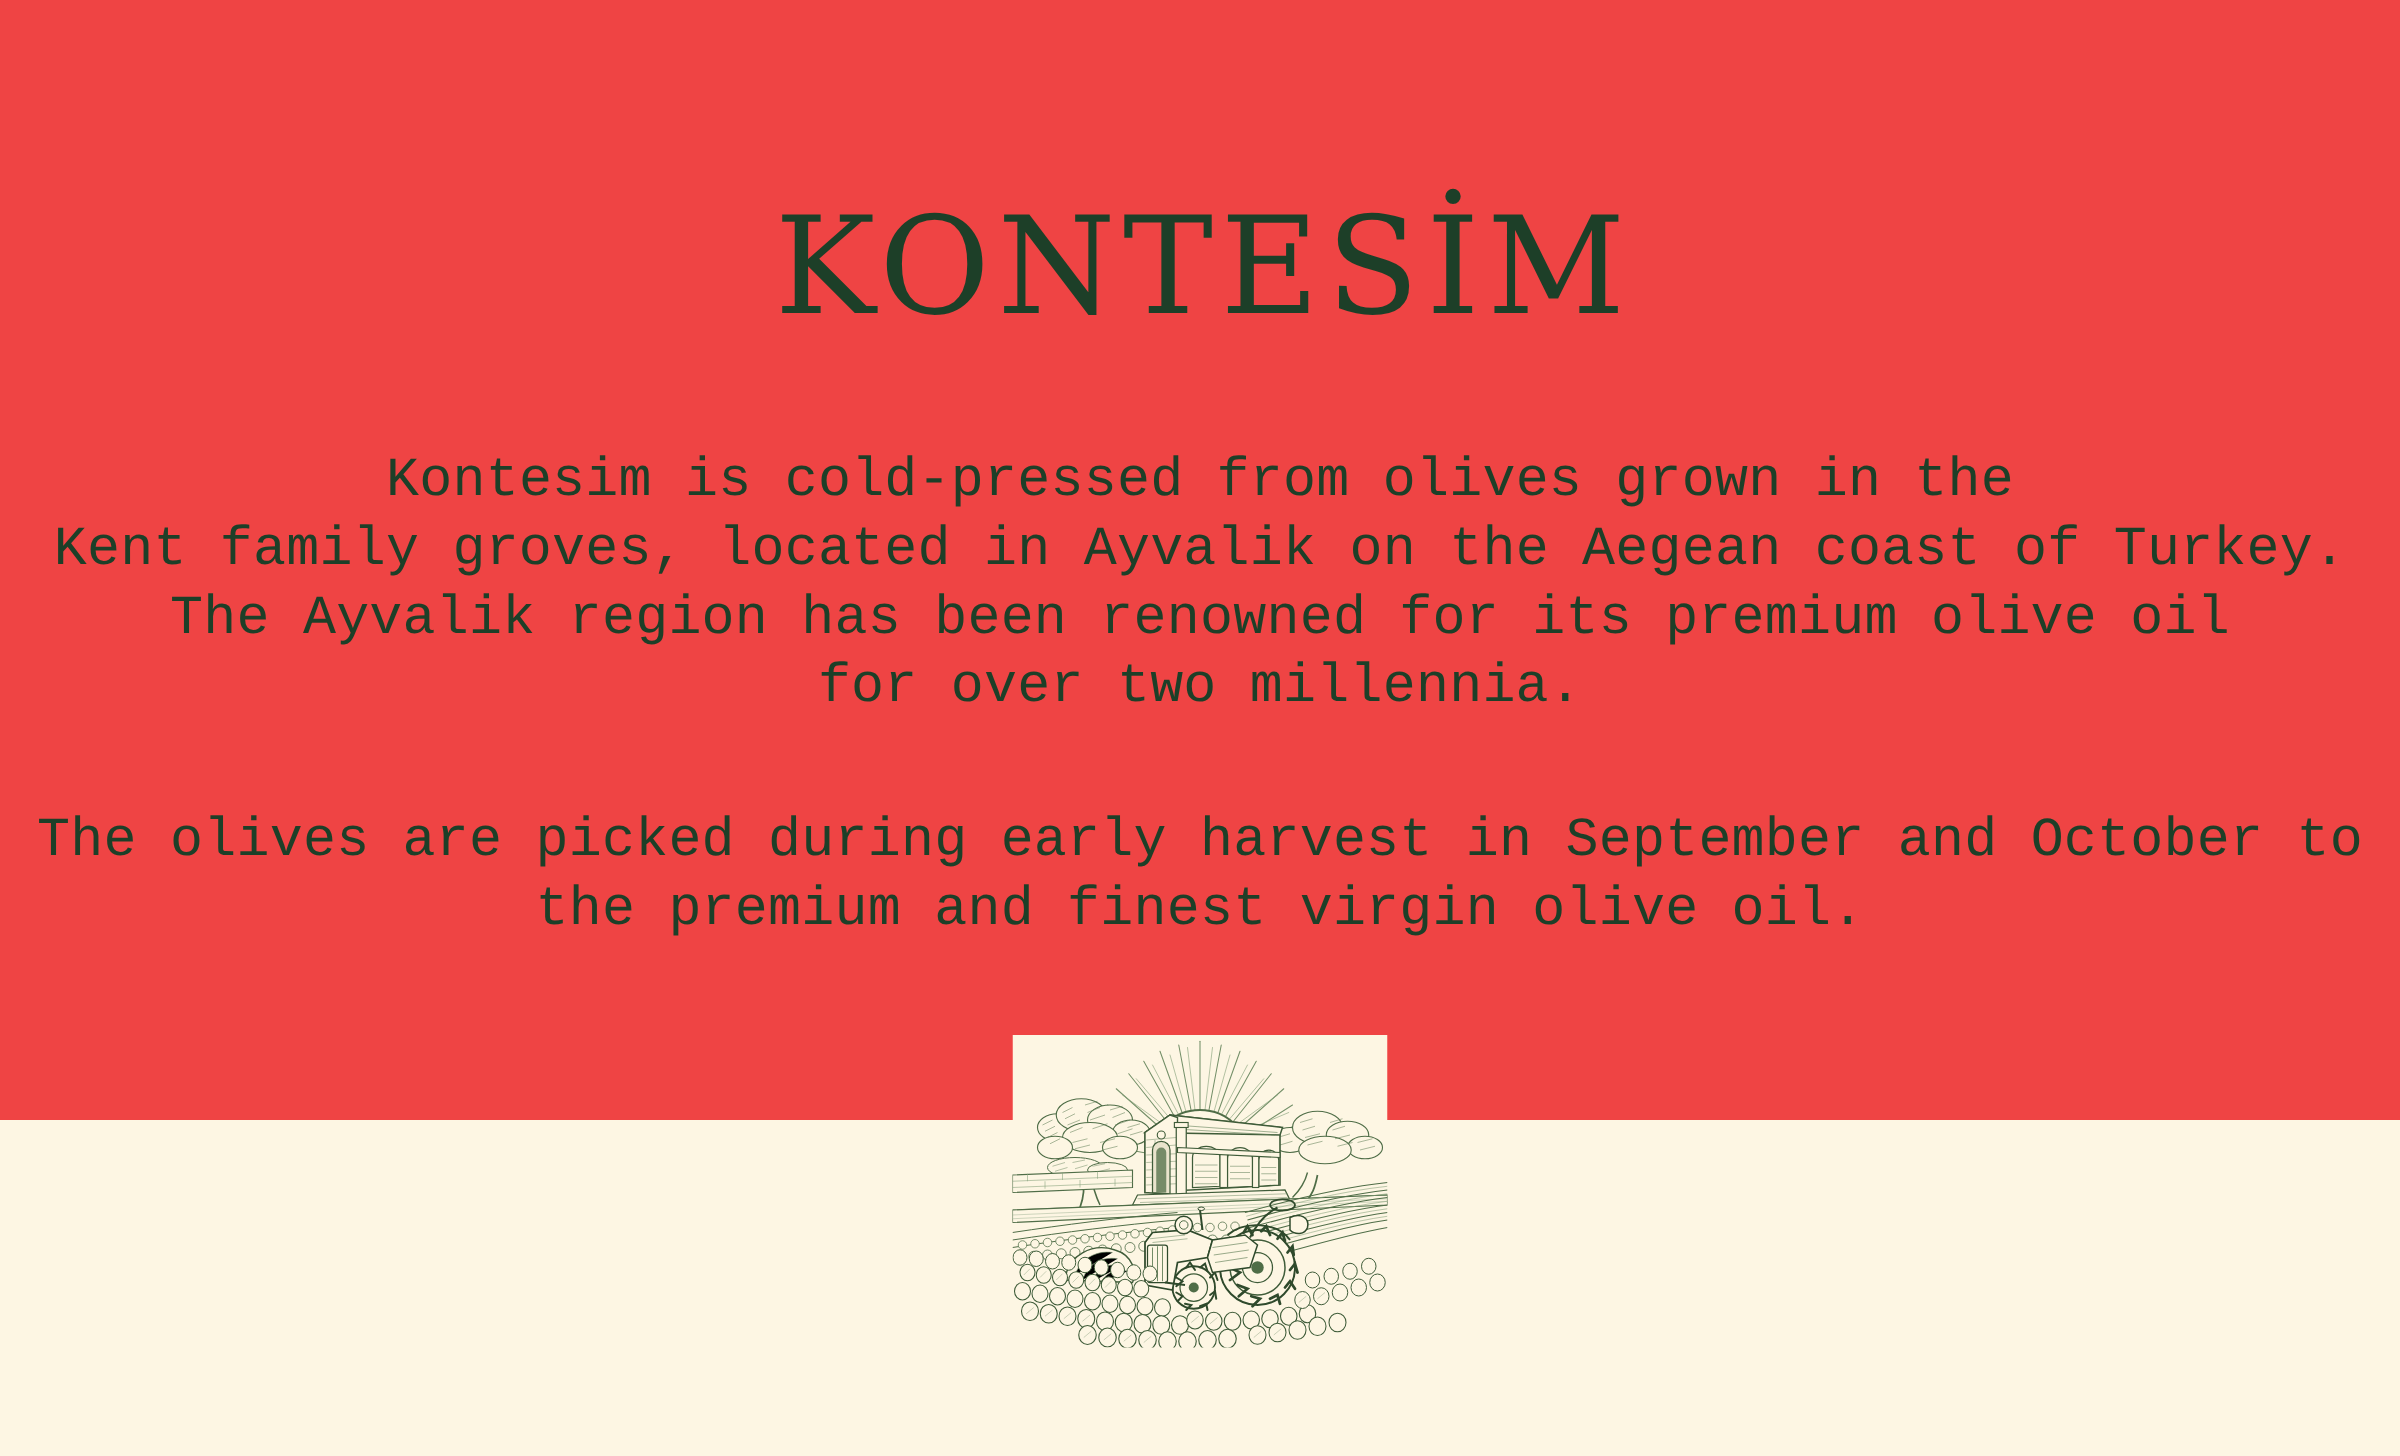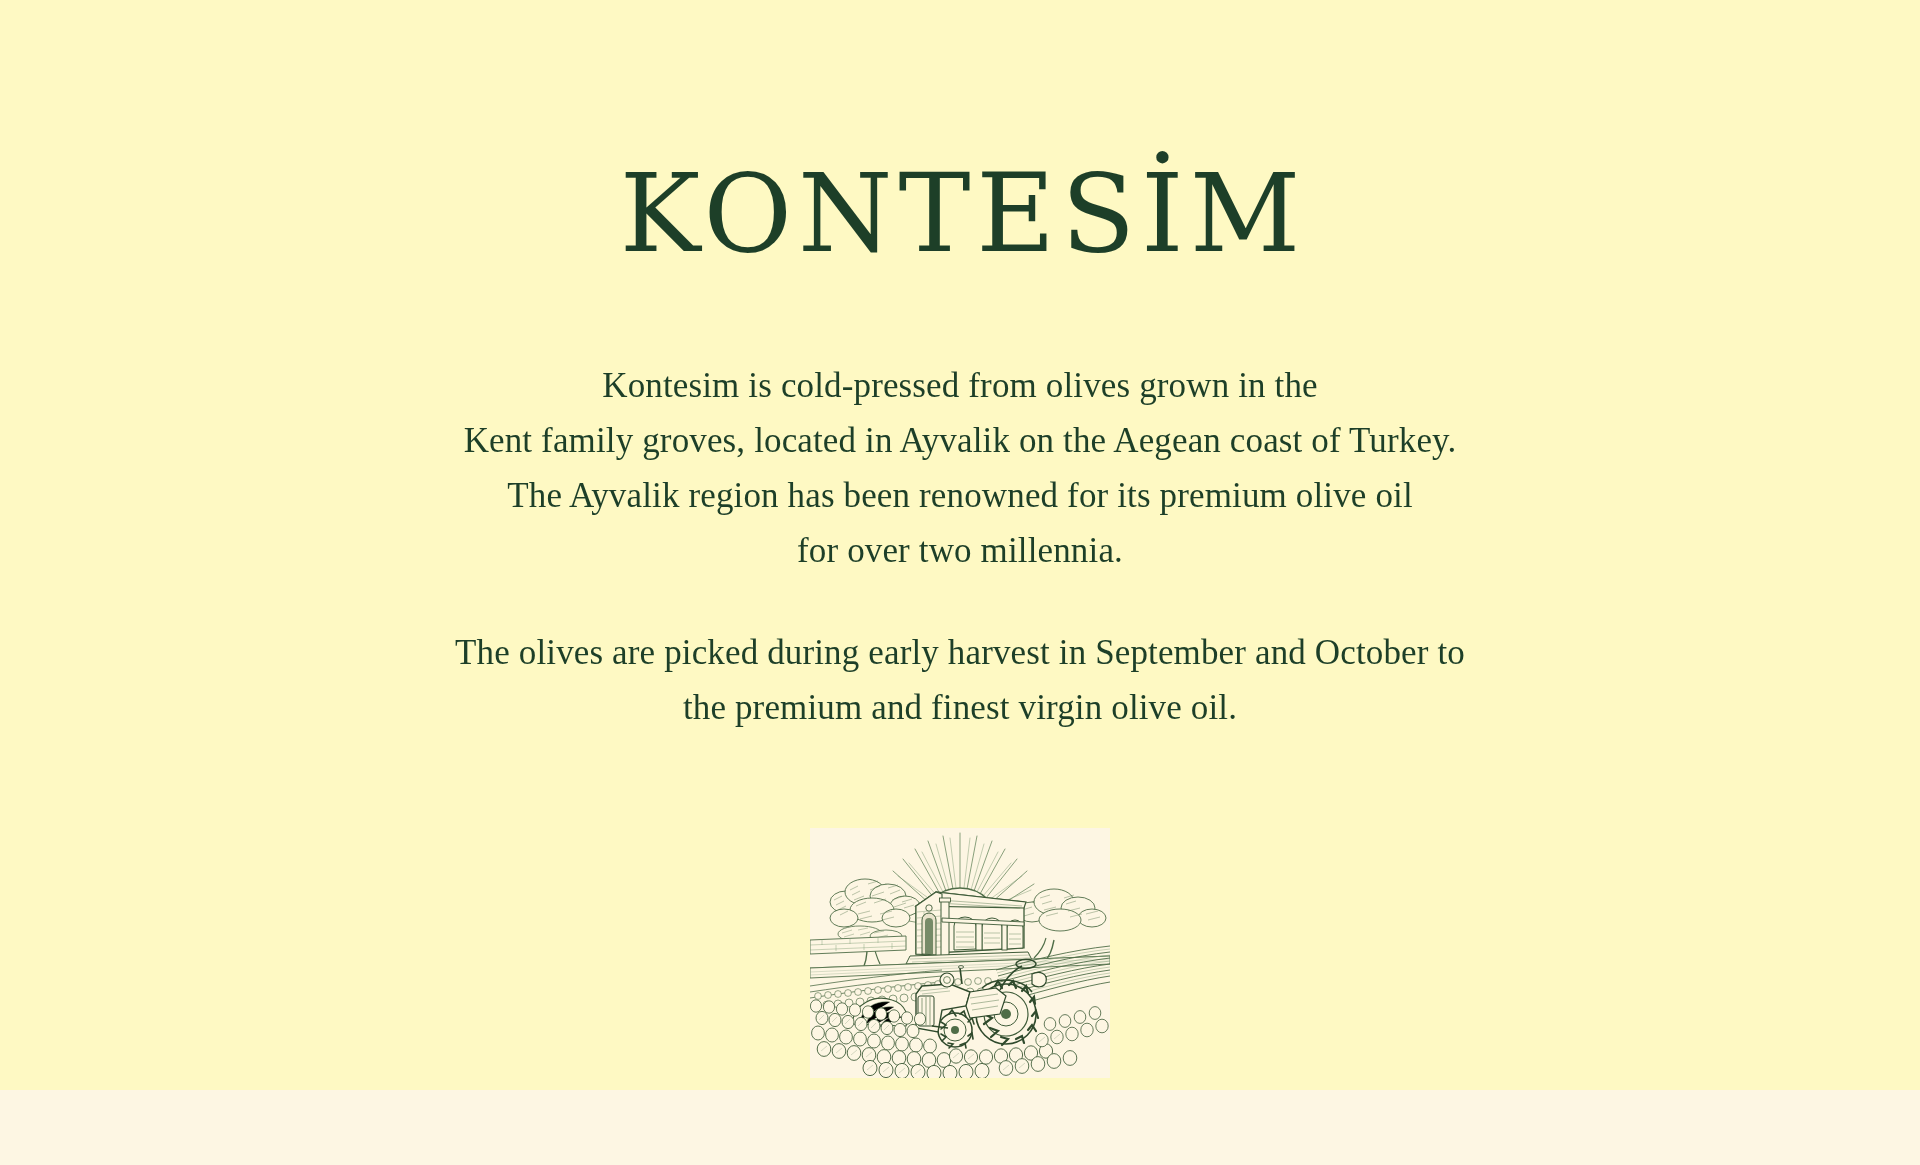--- a/index.html
+++ b/index.html
@@ -12,22 +12,22 @@
     height: 1165px;
     overflow: hidden;
     background: #fdf6e3;
     font-family: "Liberation Serif", "DejaVu Serif", serif;
     -webkit-font-smoothing: antialiased;
   }
 
   .page {
     position: relative;
     width: 1920px;
-    height: 1090px;
-    background: #fef9c3;
+    height: 896px;
+    background: #ef4444;
     box-sizing: border-box;
     display: flex;
     flex-direction: column;
     align-items: center;
   }
 
   
   .brand-title {
     margin: 0;
     padding: 0;
@@ -46,25 +46,25 @@
   }
 
   
   .copy-block {
     position: absolute;
     left: 0;
     right: 0;
     text-align: center;
   }
   .copy-block.first { top: 358px; }
-  .copy-block.second { top: 625px; }
+  .copy-block.second { top: 646px; }
 
   .copy-line {
-    font-family: Liberation Serif, serif;
-    font-size: 35px;
+    font-family: Liberation Mono, monospace;
+    font-size: 44px;
     line-height: 55px;
     color: #1d3f28;
     letter-spacing: 0.004em;
     white-space: nowrap;
   }
 
   
   .illustration-wrap {
     position: absolute;
     top: 828px;

